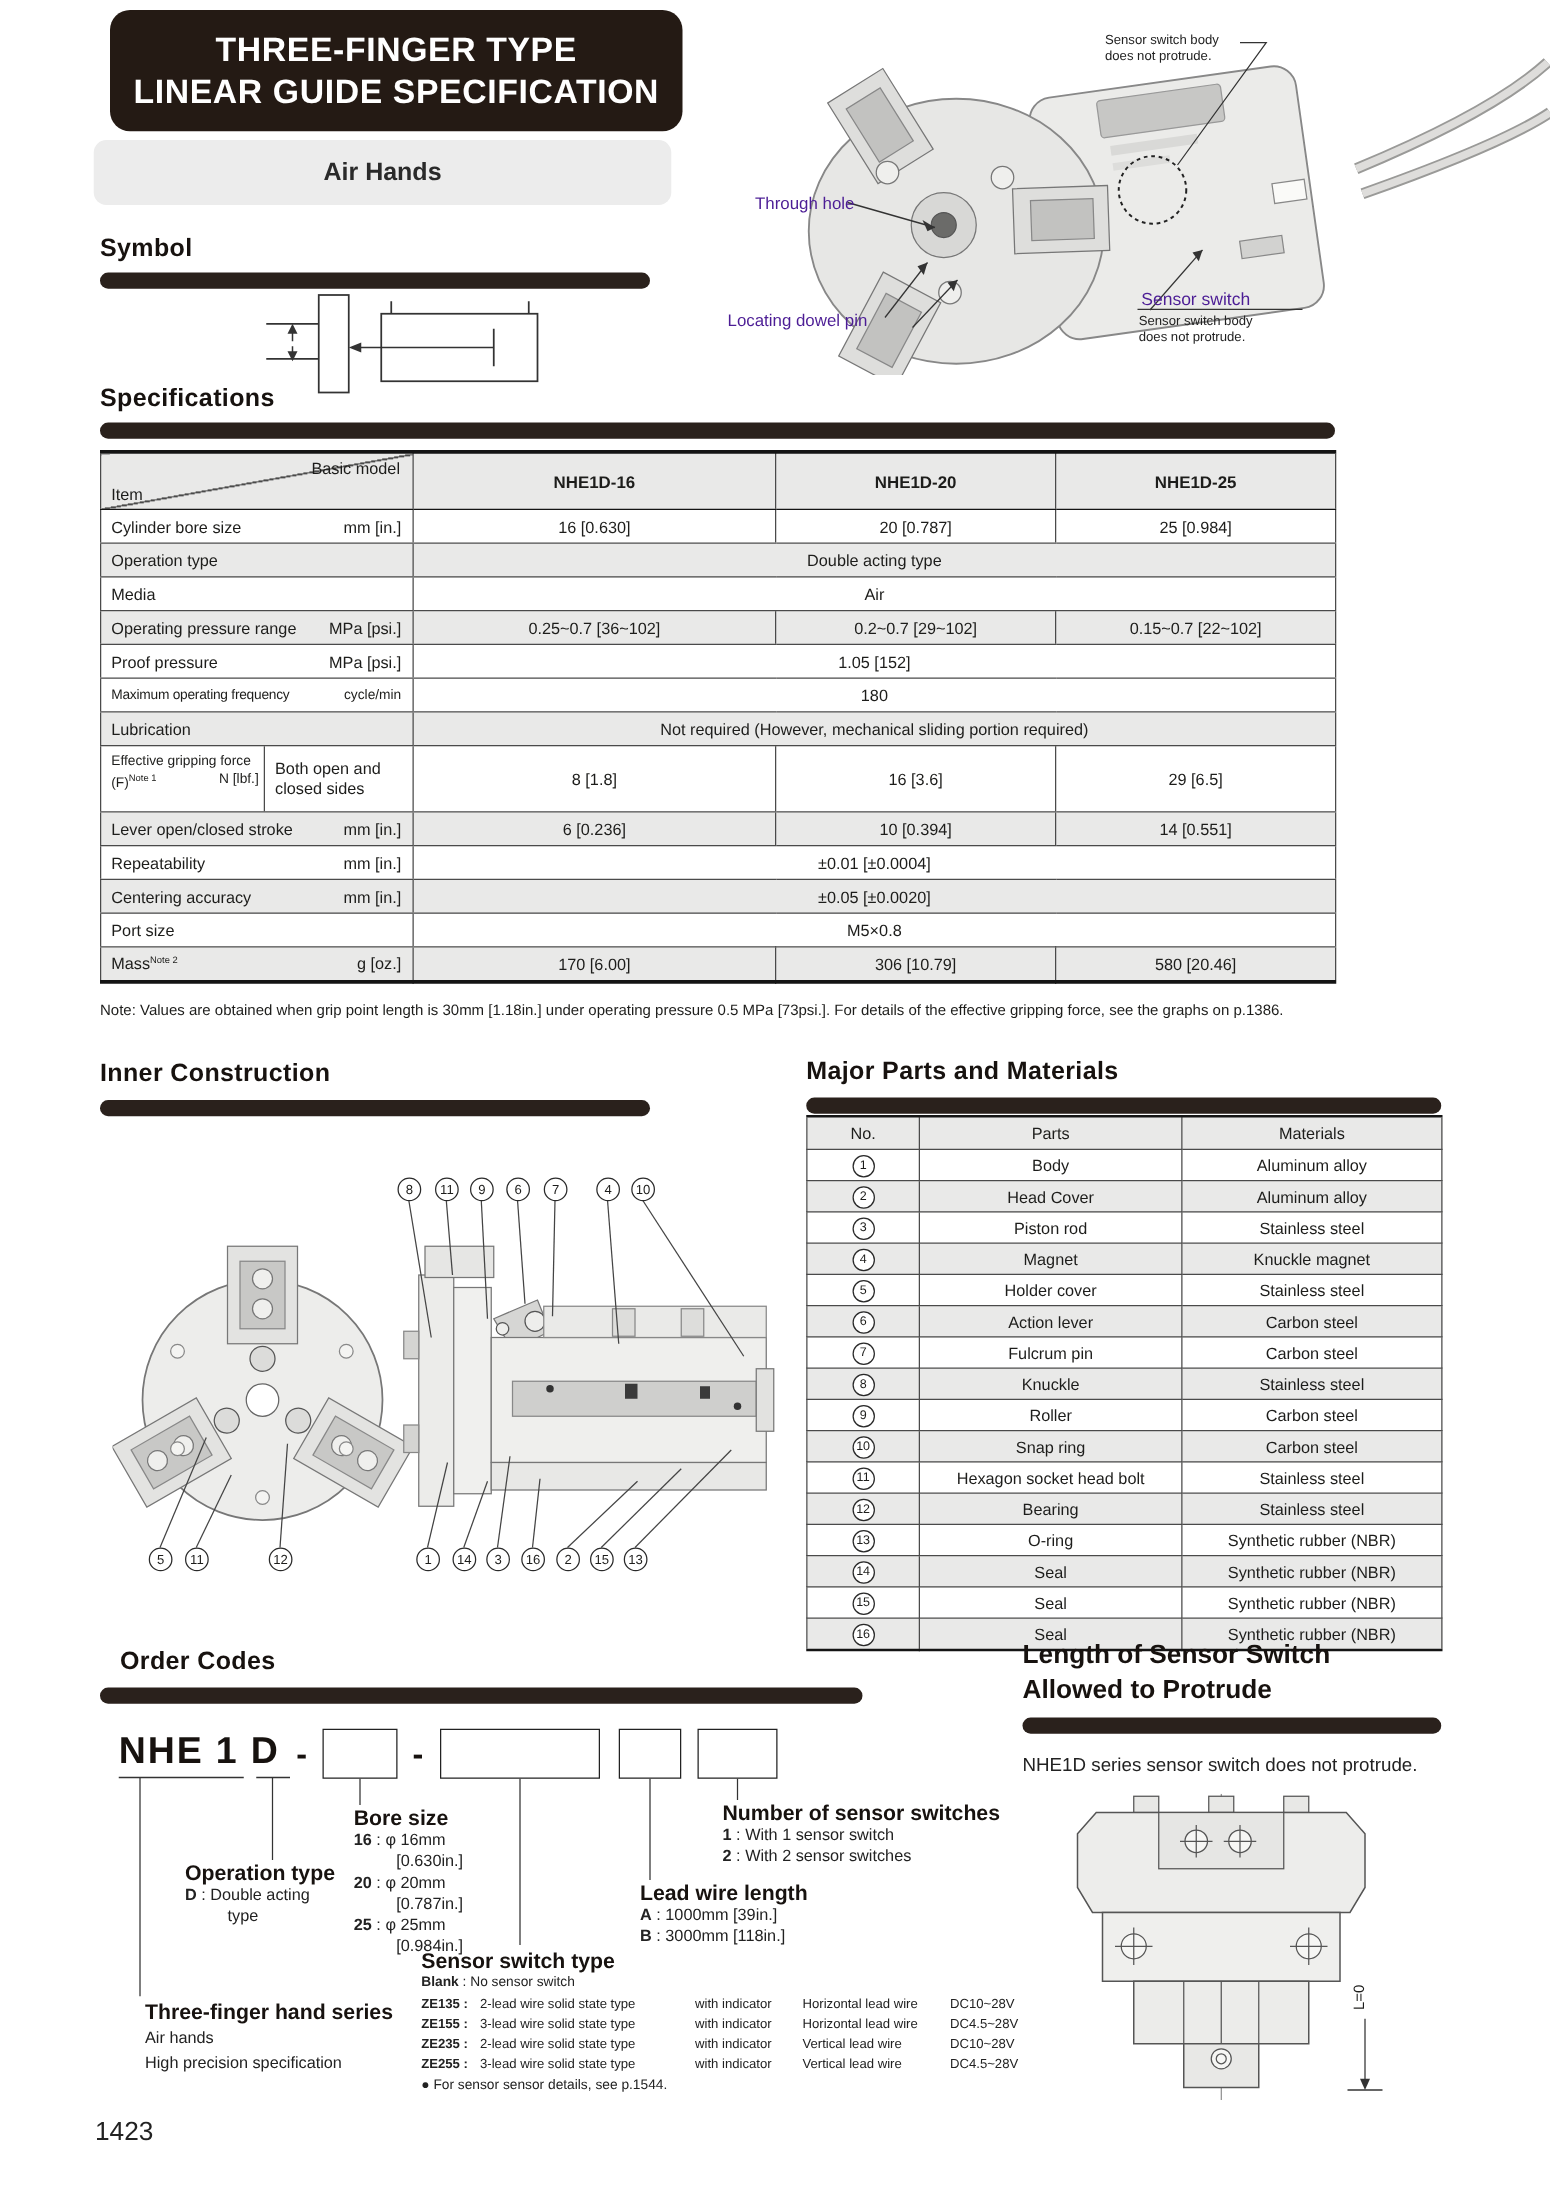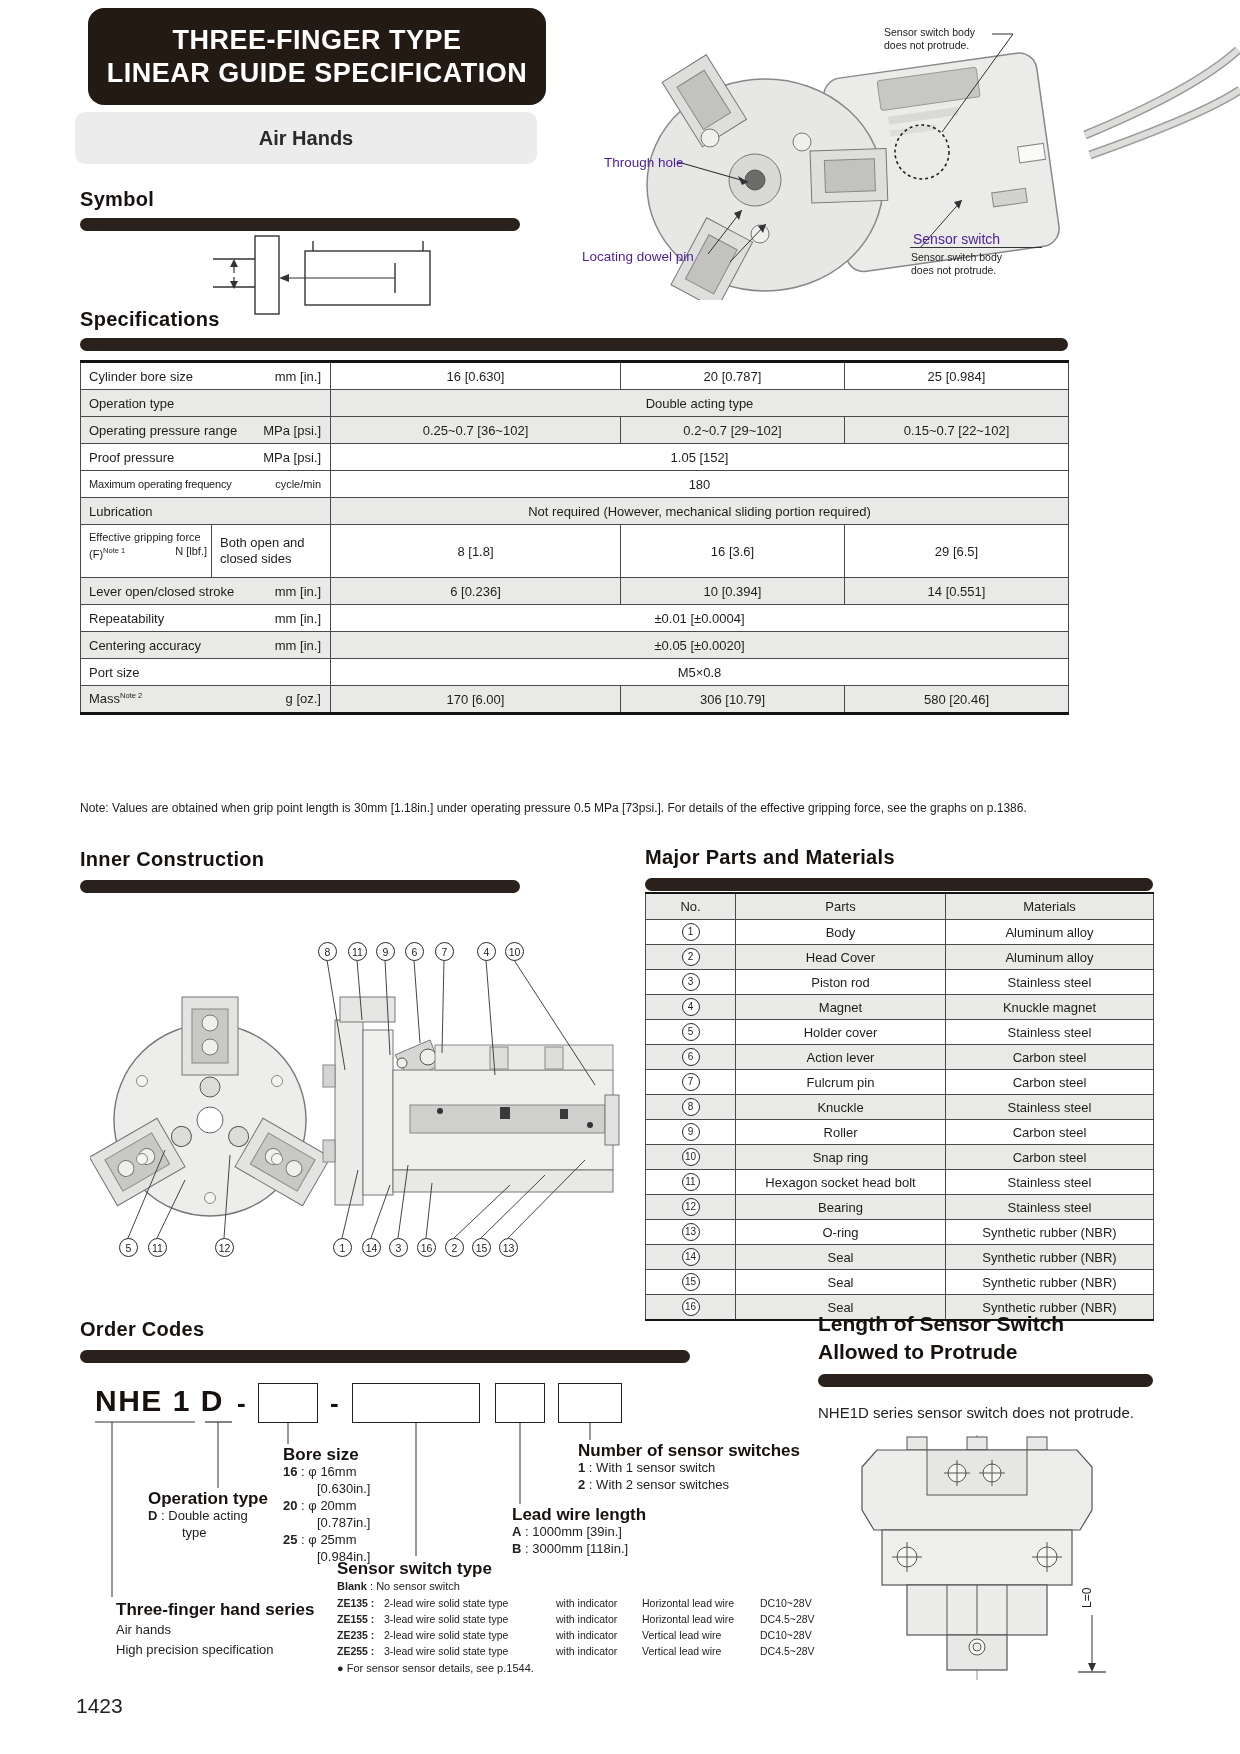--- a/index.html
+++ b/index.html
@@ -178,38 +178,55 @@
   <div class="bar" style="left:80px; top:338px; width:988px;"></div>
 
   <table class="spec">
     <colgroup>
         <col style="width:250px">
         <col style="width:290px">
         <col style="width:224px">
         <col style="width:224px">
       </colgroup>
     <tbody>
+        <tr class="hd g">
+      <td class="corner">
+        <span class="c-top">Basic model</span>
+        <span class="c-bot">Item</span>
+      </td>
+      <td class="vh">NHE1D-16</td>
+      <td class="vh">NHE1D-20</td>
+      <td class="vh">NHE1D-25</td>
+    </tr>
     <tr>
       <td>
             <div class="lab">
               <span class="nm">Cylinder bore size</span>
               <span class="un">mm [in.]</span>
             </div>
           </td>
       <td class="v">16 [0.630]</td>
       <td class="v">20 [0.787]</td>
       <td class="v">25 [0.984]</td>
     </tr>
     <tr class="g">
       <td>
             <div class="lab">
               <span class="nm">Operation type</span>
             </div>
           </td>
       <td class="v" colspan="3">Double acting type</td>
+    </tr>
+    <tr>
+      <td>
+            <div class="lab">
+              <span class="nm">Media</span>
+            </div>
+          </td>
+      <td class="v" colspan="3">Air</td>
     </tr>
     <tr class="g">
       <td>
             <div class="lab">
               <span class="nm">Operating pressure range</span>
               <span class="un">MPa [psi.]</span>
             </div>
           </td>
       <td class="v">0.25~0.7 [36~102]</td>
       <td class="v">0.2~0.7 [29~102]</td>
@@ -497,21 +514,21 @@
           <td>Synthetic rubber (NBR)</td>
         </tr>
     <tr class="g">
           <td><span class="co">16</span></td>
           <td>Seal</td>
           <td>Synthetic rubber (NBR)</td>
         </tr>
   </tbody>
     </table>
 
-  <div class="abs h2" style="left:80px; top:1318px;">Order Codes</div>
+  <div class="abs h2" style="left:96px; top:1318px;">Order Codes</div>
   <div class="bar" style="left:80px; top:1350px; width:610px;"></div>
 
   <span class="code-prefix">NHE 1 D</span>
   <span class="code-dash" style="left:237px; top:1388px;">-</span>
   <div class="code-box" style="left:258px; top:1383px; width:60px;"></div>
   <span class="code-dash" style="left:330px; top:1388px;">-</span>
   <div class="code-box" style="left:352px; top:1383px; width:128px;"></div>
   <div class="code-box" style="left:495px; top:1383px; width:50px;"></div>
   <div class="code-box" style="left:558px; top:1383px; width:64px;"></div>
 

